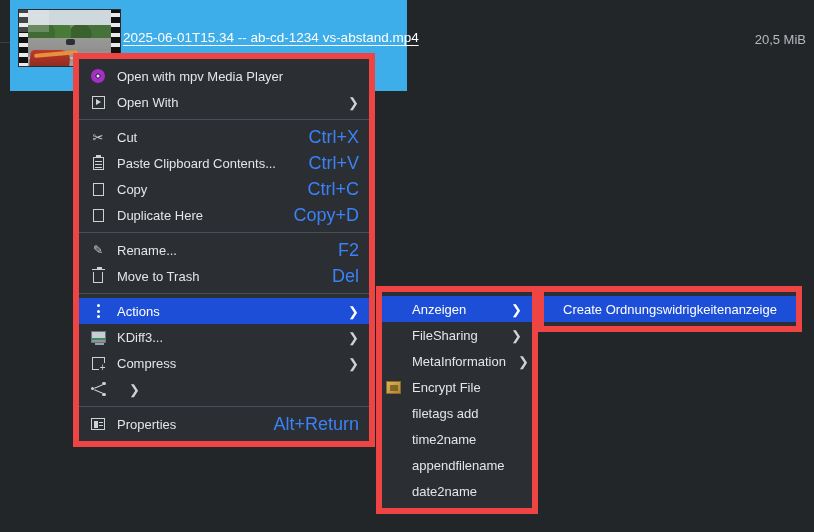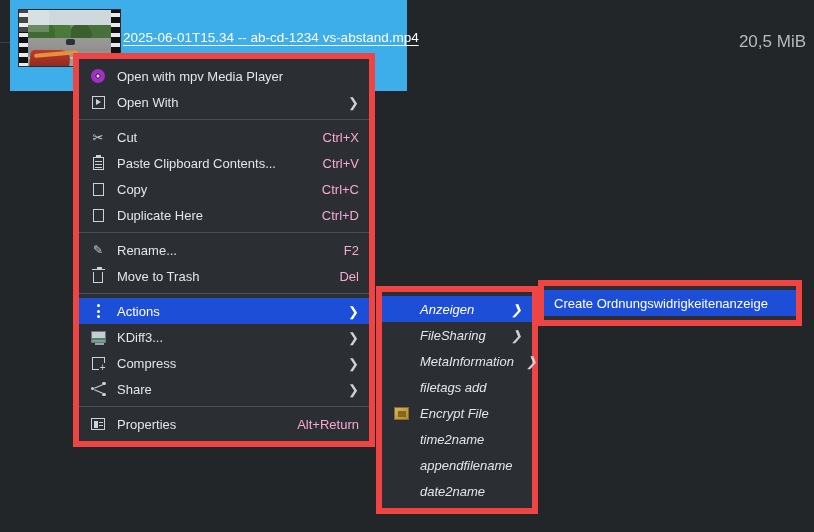--- a/index.html
+++ b/index.html
@@ -82,63 +82,63 @@
   }
   .file-name {
     position: absolute; left: 113px; top: 30px;
     font-size: 13.5px; color: #ffffff;
     text-decoration: underline;
     text-underline-offset: 3px;
     white-space: nowrap;
   }
   .file-size {
     position: absolute; right: 8px; top: 32px;
-    font-size: 17px; color: #b5babe;
+    font-size: 13px; color: #b5babe;
     white-space: nowrap;
   }
 
   
   .menu {
     position: absolute;
     background: #2b2e32;
     border: 6px solid #ef4444;
     padding: 4px 0;
     font-size: 13px;
     color: #e3e6e8;
   }
   #menu-main  { left: 73px; top: 53px; width: 302px; }
   #menu-sub   { left: 376px; top: 286px; width: 162px; }
-  #menu-sub2  { left: 538px; top: 280px; width: 264px; }
+  #menu-sub2  { left: 538px; top: 286px; width: 264px; text-align: center; }
 
   .mi {
     position: relative;
     display: flex; align-items: center;
     height: 26px;
     padding: 0 10px 0 10px;
     white-space: nowrap;
     cursor: default;
   }
   .mi.sel { background: #1d4ed8; color: #ffffff; }
   .mi .ico {
     width: 18px; height: 16px; margin-right: 10px;
     flex: 0 0 18px;
     display: flex; align-items: center; justify-content: center;
     position: relative;
   }
   .mi .lbl { flex: 1 1 auto; }
-  .mi .acc { color: #f9a8d4; font-size: 13px; padding-left: 18px; }
+  .mi .acc { color: #3b82f6; font-size: 18px; padding-left: 18px; }
   .mi .arrow {
     font-size: 13px; color: #cdd2d6; padding-left: 12px;
     line-height: 1;
   }
   .mi.sel .arrow { color: #ffffff; }
   .sep { height: 1px; background: #4a4f55; margin: 4px 0; }
 
   
-  #menu-sub .mi { padding-left: 10px; font-style: italic; }
+  #menu-sub .mi { padding-left: 2px; }
   #menu-sub2 .mi { padding-left: 10px; }
 
   
   .ic-mpv {
     width: 14px; height: 14px; border-radius: 50%;
     background: #a52ec9;
     display: flex; align-items: center; justify-content: center;
   }
   .ic-mpv::after {
     content: ""; width: 6px; height: 6px; border-radius: 50%;
@@ -320,21 +320,21 @@
           <span class="ic-doc"></span>
         </span>
         <span class="lbl">Copy</span>
         <span class="acc">Ctrl+C</span>
       </div>
       <div class="mi">
         <span class="ico">
           <span class="ic-doc"></span>
         </span>
         <span class="lbl">Duplicate Here</span>
-        <span class="acc">Ctrl+D</span>
+        <span class="acc">Copy+D</span>
       </div>
       <div class="sep"></div>
       <div class="mi">
         <span class="ico">
           <span class="ic-pencil">✎</span>
         </span>
         <span class="lbl">Rename...</span>
         <span class="acc">F2</span>
       </div>
       <div class="mi">
@@ -369,21 +369,20 @@
         <span class="arrow">❯</span>
       </div>
       <div class="mi">
         <span class="ico">
           <span class="ic-share">
             <span></span>
             <span></span>
             <span></span>
           </span>
         </span>
-        <span class="lbl">Share</span>
         <span class="arrow">❯</span>
       </div>
       <div class="sep"></div>
       <div class="mi">
         <span class="ico">
           <span class="ic-props"></span>
         </span>
         <span class="lbl">Properties</span>
         <span class="acc">Alt+Return</span>
       </div>
@@ -399,28 +398,28 @@
         <span class="ico"></span>
         <span class="lbl">FileSharing</span>
         <span class="arrow">❯</span>
       </div>
       <div class="mi">
         <span class="ico"></span>
         <span class="lbl">MetaInformation</span>
         <span class="arrow">❯</span>
       </div>
       <div class="mi">
+        <span class="ico">
+          <span class="ic-encrypt"></span>
+        </span>
+        <span class="lbl">Encrypt File</span>
+      </div>
+      <div class="mi">
         <span class="ico"></span>
         <span class="lbl">filetags add</span>
-      </div>
-      <div class="mi">
-        <span class="ico">
-          <span class="ic-encrypt"></span>
-        </span>
-        <span class="lbl">Encrypt File</span>
       </div>
       <div class="mi">
         <span class="ico"></span>
         <span class="lbl">time2name</span>
       </div>
       <div class="mi">
         <span class="ico"></span>
         <span class="lbl">appendfilename</span>
       </div>
       <div class="mi">

